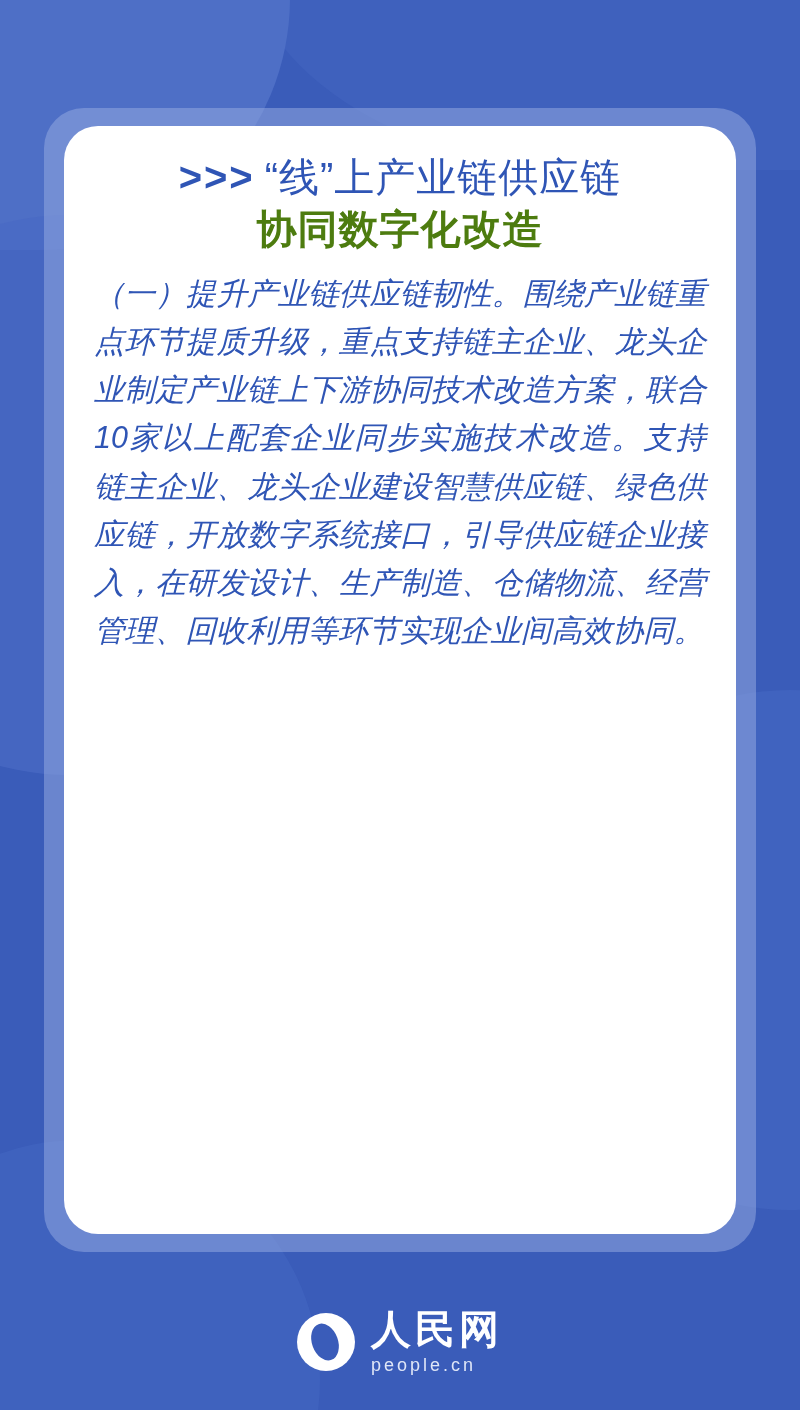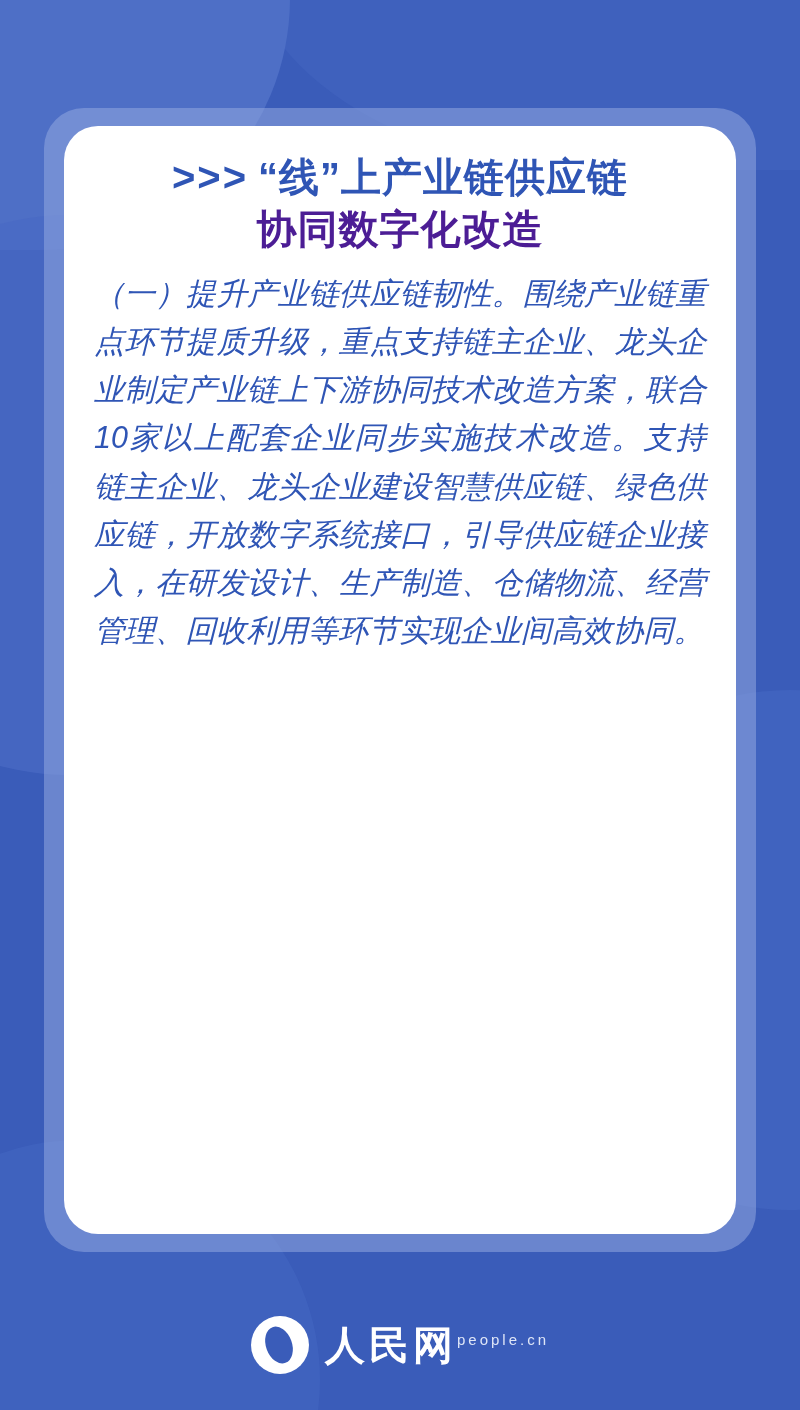--- a/index.html
+++ b/index.html
@@ -108,27 +108,27 @@
     color: #2f55b5;
     font-size: 40px;
     font-weight: bold;
     letter-spacing: 2px;
     line-height: 1;
     font-family: "Liberation Sans", sans-serif;
   }
   .title-text {
     color: #2f55b5;
     font-size: 40px;
-    font-weight: bold;
+    font-weight: normal;
     letter-spacing: 1px;
     line-height: 1.26;
     font-family: "Liberation Sans", sans-serif;
   }
   .title-line2 {
-    color: #4c1d95;
+    color: #4d7c0f;
     font-size: 40px;
     font-weight: bold;
     letter-spacing: 1px;
     line-height: 1.26;
     margin-top: 2px;
   }
 
   .body-text p {
     color: #2f55b5;
     font-size: 30.5px;
@@ -165,33 +165,33 @@
     left: 15px;
     top: 10px;
     width: 26px;
     height: 38px;
     border-radius: 50%;
     background: #3a5cb9;
     transform: rotate(-20deg);
   }
   .logo-text {
     display: flex;
-    flex-direction: row;
+    flex-direction: column;
     align-items: flex-start;
     line-height: 1;
   }
   .logo-cn {
     color: #ffffff;
     font-size: 40px;
     font-weight: bold;
     letter-spacing: 4px;
   }
   .logo-en {
     color: #dfe6f7;
-    font-size: 15px;
+    font-size: 18px;
     letter-spacing: 3px;
     margin-top: 7px;
     text-align: right;
   }
 </style>
 </head>
 <body>
 
 <div class="poster">
 

